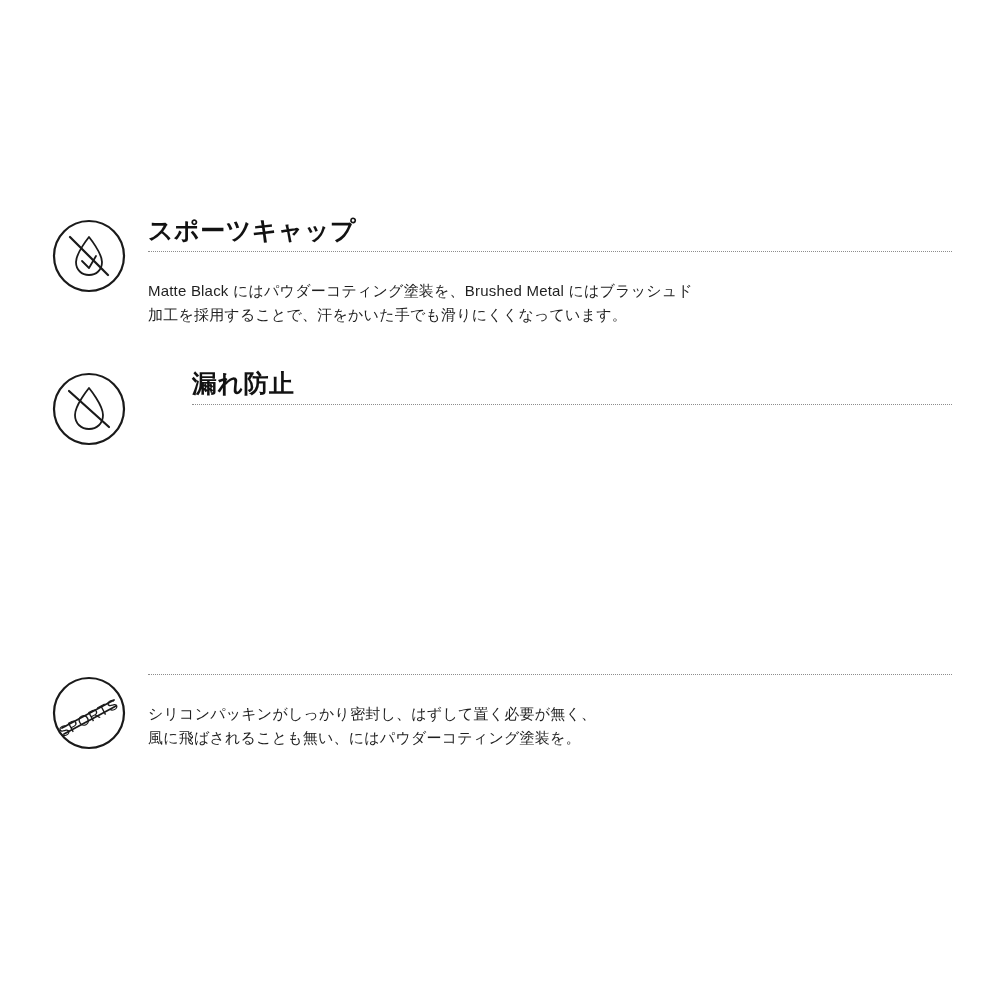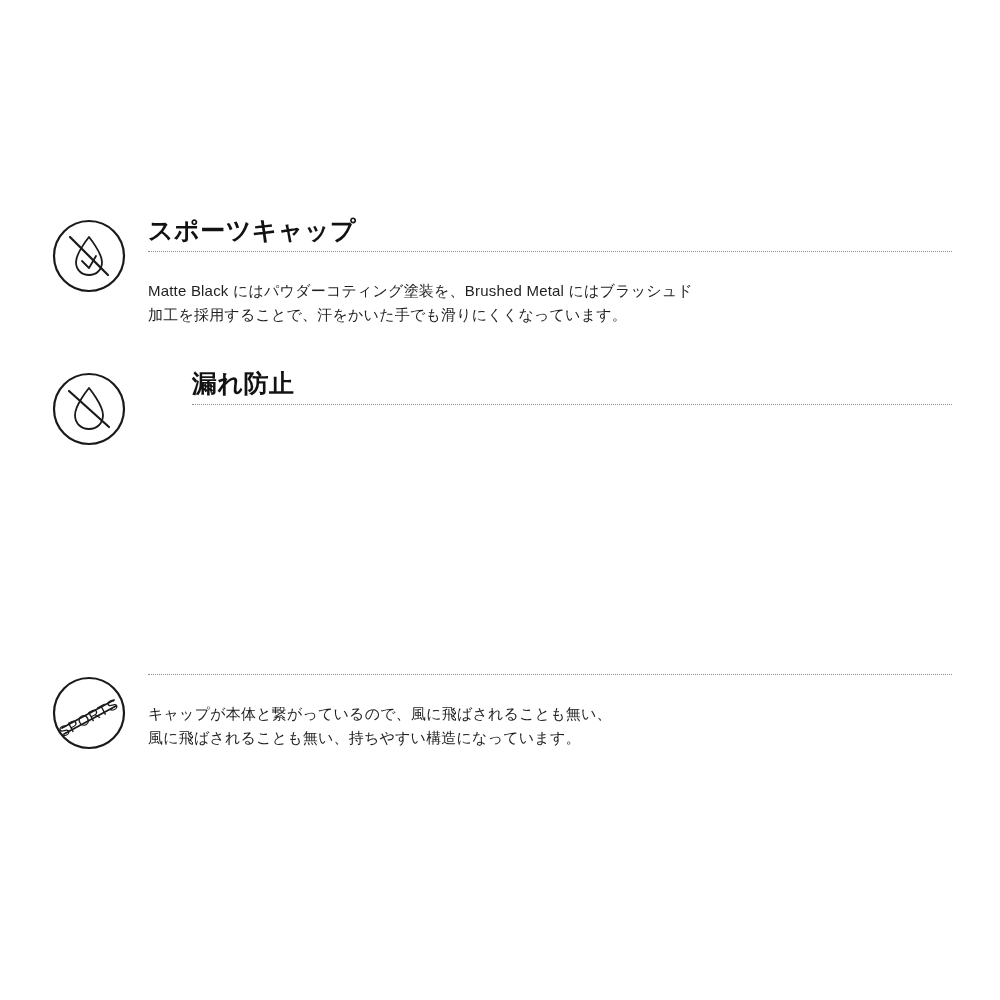--- a/index.html
+++ b/index.html
@@ -149,20 +149,20 @@
         <svg viewBox="0 0 82 82" aria-hidden="true">
           <circle class="icon-stroke" cx="41" cy="41" r="35"></circle>
           <line class="icon-stroke-thin" x1="14" y1="56" x2="66" y2="28"></line>
           <line class="icon-stroke-thin" x1="16" y1="62" x2="68" y2="34"></line>
           <text class="icon-text" x="41" y="51" text-anchor="middle" transform="rotate(-28 41 47)">SPORTS</text>
         </svg>
       </div>
       <div class="feature-body">
         <hr class="divider">
         <div class="feature-desc">
-          <span>キャップが本体と繋がっているので、風に飛ばされることも無い、</span>
-          <span>風に飛ばされることも無い、持ちやすい構造になっています。</span>
+          <span>シリコンパッキンがしっかり密封し、はずして置く必要が無く、</span>
+          <span>風に飛ばされることも無い、にはパウダーコティング塗装を。</span>
         </div>
       </div>
     </div>
 
   </div>
 </div>
 
 </body></html>

